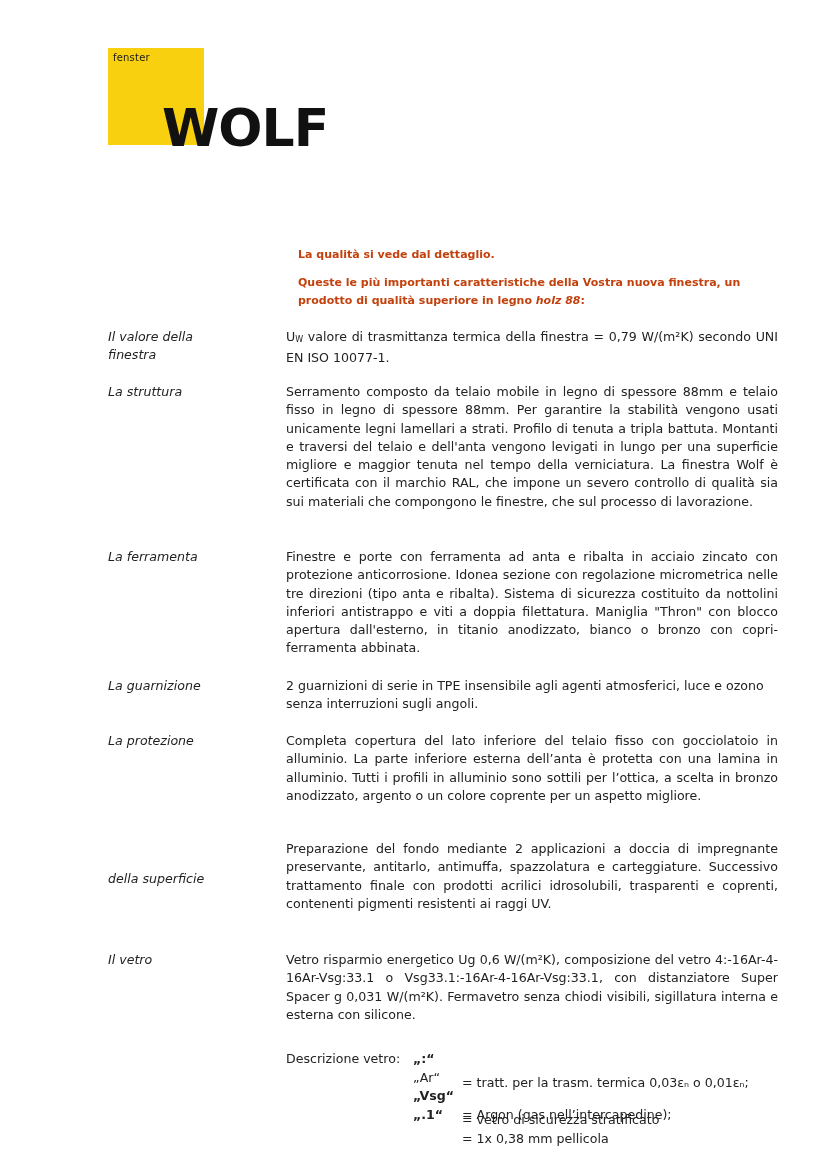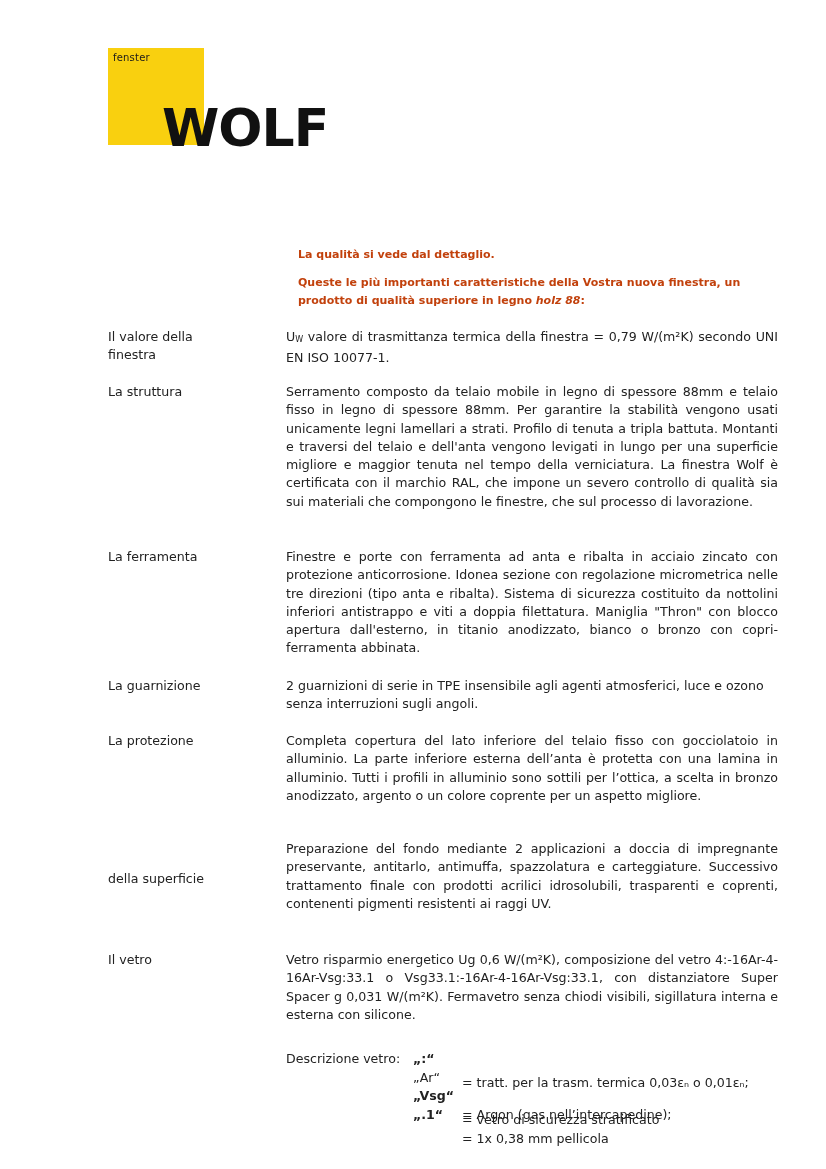--- a/index.html
+++ b/index.html
@@ -13,21 +13,21 @@
   .logo .wolf {
     position: absolute; left: 54px; top: 54px; font-size: 52px; font-weight: bold;
     color: #111111; letter-spacing: -1px; line-height: 1;
   }
   .content { position: absolute; left: 0; top: 0; width: 826px; }
   .intro { position: absolute; left: 298px; width: 492px; font-weight: bold; font-size: 11px; line-height: 18px; color: #c2410c; }
   .intro.l1 { top: 246px; }
   .intro.l2 { top: 274px; }
   .intro em { font-style: italic; }
   .row { position: absolute; left: 108px; width: 670px; font-size: 12.6px; line-height: 18.3px; }
-  .row .label { position: absolute; left: 0; top: 0; width: 170px; color: #222; }
+  .row .label { position: absolute; left: 0; top: 0; width: 170px; color: #222; font-style: italic; }
   .row .text { position: absolute; left: 178px; top: 0; width: 492px; text-align: justify; color: #222; }
   .sub { font-size: 8px; vertical-align: -1px; }
   .vetro-desc { position: absolute; left: 286px; top: 1050px; width: 500px; font-size: 12.6px; line-height: 18.5px; color: #222; }
   .vetro-desc .lead { position: absolute; left: 0; top: 0; }
   .vetro-desc .code { position: absolute; left: 127px; }
   .vetro-desc .def { position: absolute; left: 176px; white-space: nowrap; margin-top: 24px; }
   .vetro-desc b { font-weight: bold; }
 </style>
 </head>
 <body>

